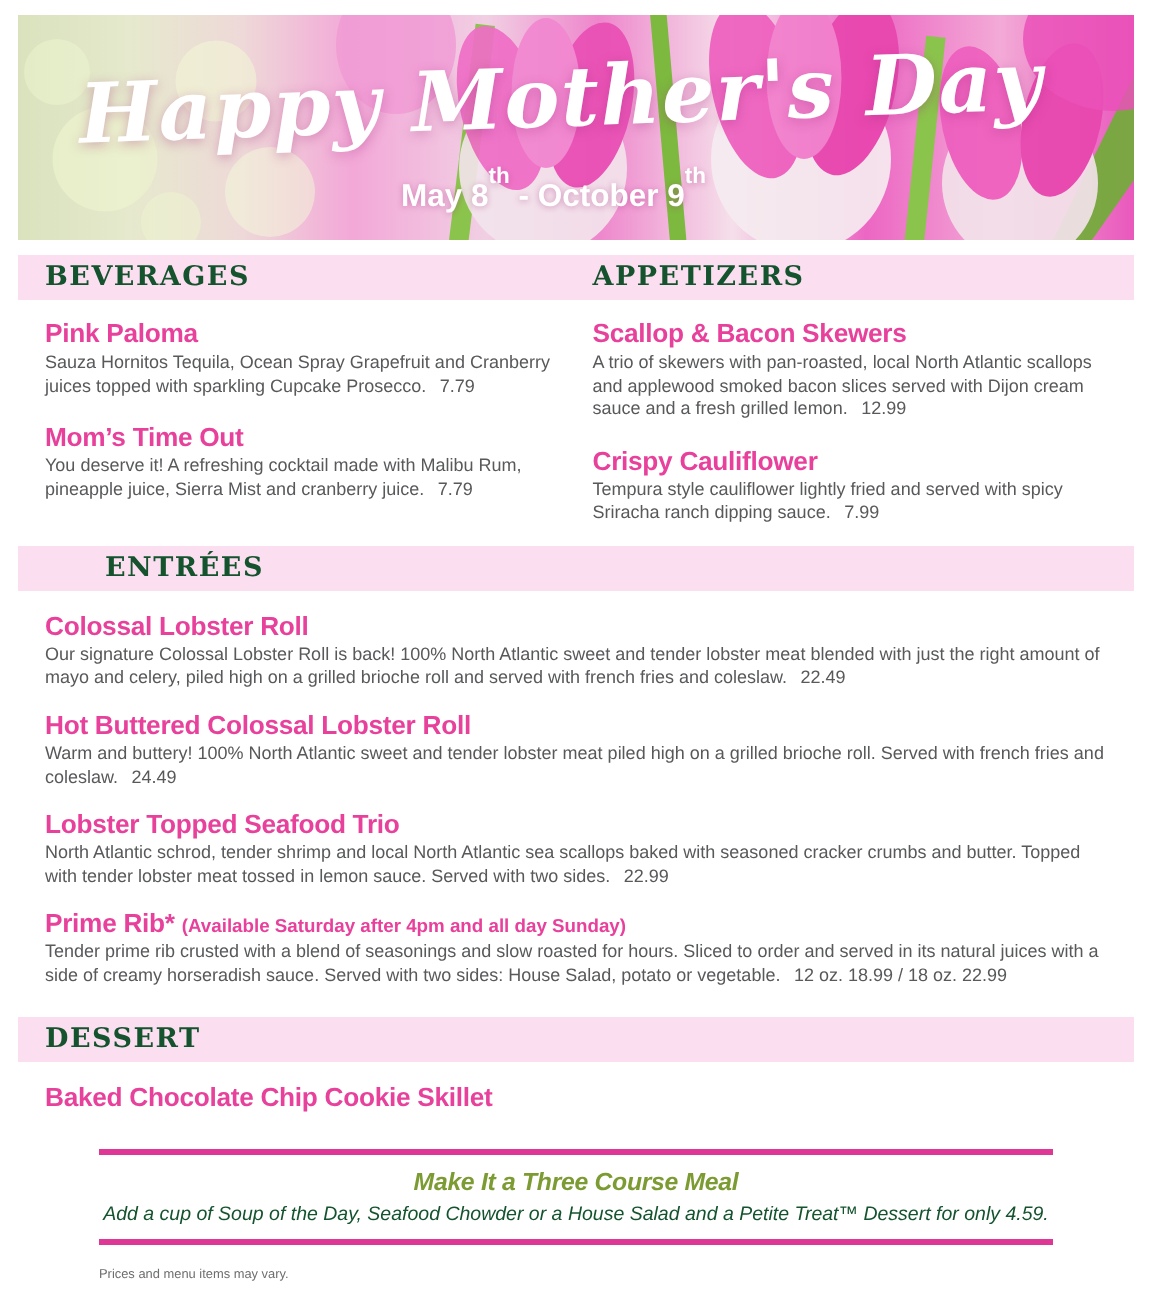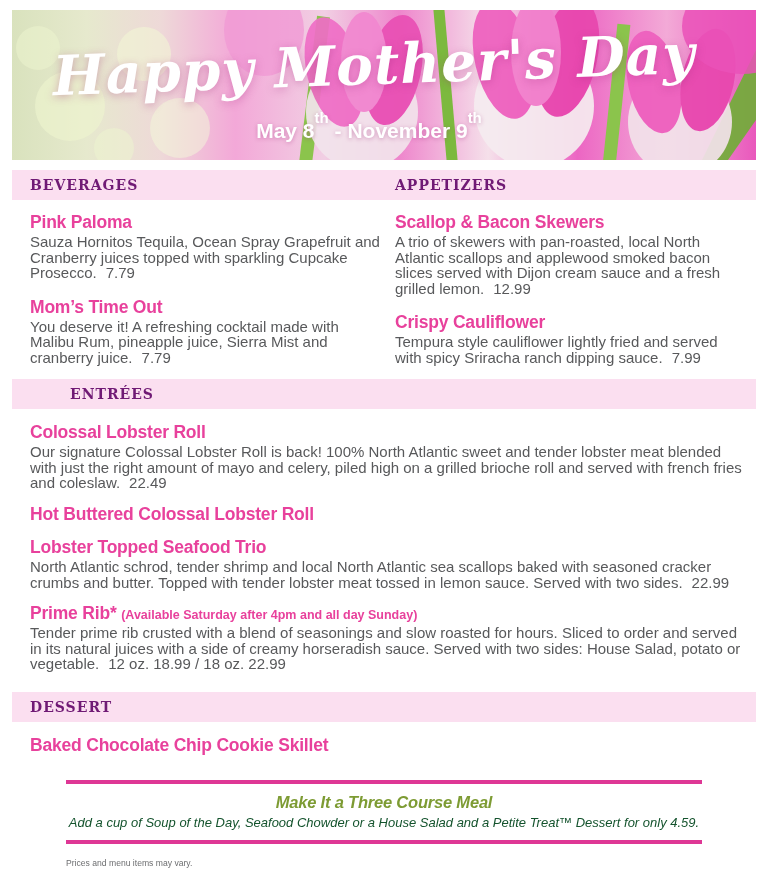--- a/index.html
+++ b/index.html
@@ -28,37 +28,37 @@
   }
   .banner-date sup { font-size: 15px; position: relative; top: -7px; }
 
   
   .band {
     position: relative; margin: 10px 12px 0; height: 30px;
     background: #fbdff0; display: flex; align-items: center;
   }
   .band .heading {
     font-family: "DejaVu Serif", serif; font-weight: bold;
-    font-size: 14px; color: #701a75; letter-spacing: 1px; line-height: 1;
+    font-size: 18px; color: #14532d; letter-spacing: 1px; line-height: 1;
   }
   .band .h-left { margin-left: 18px; }
   .band .h-right { position: absolute; left: 383px; }
 
   
   .two-col {
     display: grid; grid-template-columns: 350px 1fr; column-gap: 15px;
     padding: 0 22px 0 30px; min-height: 126px;
   }
   .menu-item { margin-top: 12px; }
   .menu-item h3 {
     font-size: 17.5px; font-weight: bold; color: #e8419c;
     letter-spacing: -0.2px; line-height: 1.15; margin-bottom: 2px;
   }
   .menu-item h3 .note { font-size: 12.5px; letter-spacing: 0; }
-  .menu-item p { font-size: 15px; line-height: 15.5px; color: #58595b; }
+  .menu-item p { font-size: 12px; line-height: 15.5px; color: #58595b; }
   .menu-item .price { margin-left: 9px; }
 
   .full-col { padding: 0 24px 6px 30px; }
   .full-col .menu-item { margin-top: 13px; }
 
   
   .three-course {
     margin: 17px 66px 0; text-align: center;
     border-top: 4px solid #de3795; border-bottom: 4px solid #de3795;
     padding: 9px 0 10px;
@@ -118,21 +118,21 @@
       </g>
       <g opacity="0.92">
         <ellipse cx="668" cy="112" rx="52" ry="54" fill="#f3e2ea"></ellipse>
         <ellipse cx="642" cy="72" rx="26" ry="52" fill="#ee5fbe" transform="rotate(-12 642 72)"></ellipse>
         <ellipse cx="696" cy="70" rx="26" ry="52" fill="#e846ae" transform="rotate(12 696 70)"></ellipse>
       </g>
       <ellipse cx="252" cy="20" rx="40" ry="46" fill="#f09ad4" opacity="0.8"></ellipse>
       <ellipse cx="730" cy="16" rx="60" ry="48" fill="#ea51b8" opacity="0.85"></ellipse>
     </svg>
     <div class="banner-title">Happy Mother's Day</div>
-    <div class="banner-date"><span>May 8</span><sup>th</sup><span> - November 9</span><sup>th</sup></div>
+    <div class="banner-date"><span>May 8</span><sup>th</sup><span> - October 9</span><sup>th</sup></div>
   </div>
 
   <div class="band">
     <span class="heading h-left">BEVERAGES</span>
     <span class="heading h-right">APPETIZERS</span>
   </div>
 
   <div class="two-col">
     <div>
       <div class="menu-item">
@@ -160,20 +160,21 @@
     <span class="heading h-left">ENTRÉES</span>
   </div>
 
   <div class="full-col">
     <div class="menu-item">
       <h3>Colossal Lobster Roll</h3>
       <p><span>Our signature Colossal Lobster Roll is back! 100% North Atlantic sweet and tender lobster meat blended with just the right amount of mayo and celery, piled high on a grilled brioche roll and served with french fries and coleslaw.</span><span class="price">22.49</span></p>
     </div>
     <div class="menu-item">
       <h3>Hot Buttered Colossal Lobster Roll</h3>
+      <p><span>Warm and buttery! 100% North Atlantic sweet and tender lobster meat piled high on a grilled brioche roll. Served with french fries and coleslaw.</span><span class="price">24.49</span></p>
     </div>
     <div class="menu-item">
       <h3>Lobster Topped Seafood Trio</h3>
       <p><span>North Atlantic schrod, tender shrimp and local North Atlantic sea scallops baked with seasoned cracker crumbs and butter. Topped with tender lobster meat tossed in lemon sauce. Served with two sides.</span><span class="price">22.99</span></p>
     </div>
     <div class="menu-item">
       <h3><span>Prime Rib*</span> <span class="note">(Available Saturday after 4pm and all day Sunday)</span></h3>
       <p><span>Tender prime rib crusted with a blend of seasonings and slow roasted for hours. Sliced to order and served in its natural juices with a side of creamy horseradish sauce. Served with two sides: House Salad, potato or vegetable.</span><span class="price">12 oz. 18.99 / 18 oz. 22.99</span></p>
     </div>
   </div>

